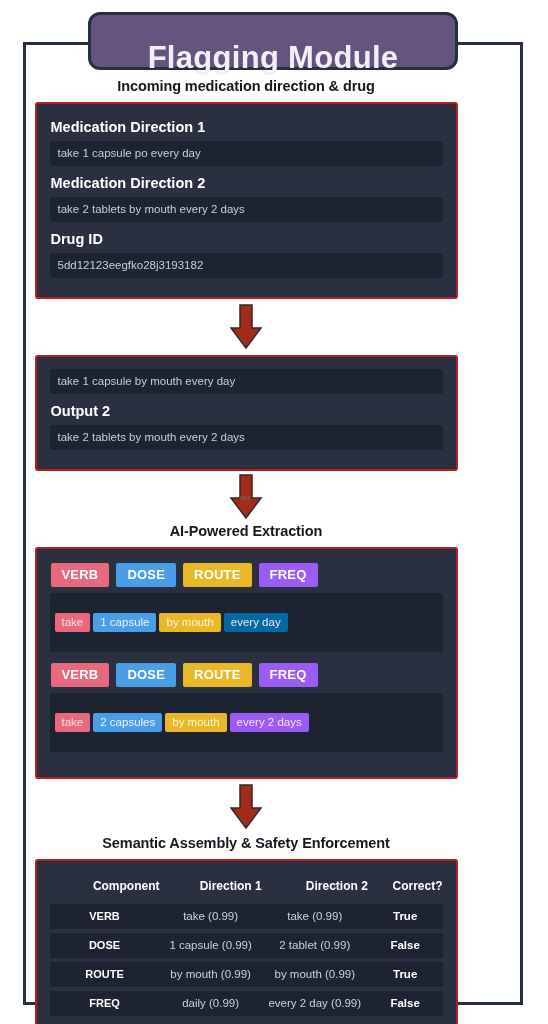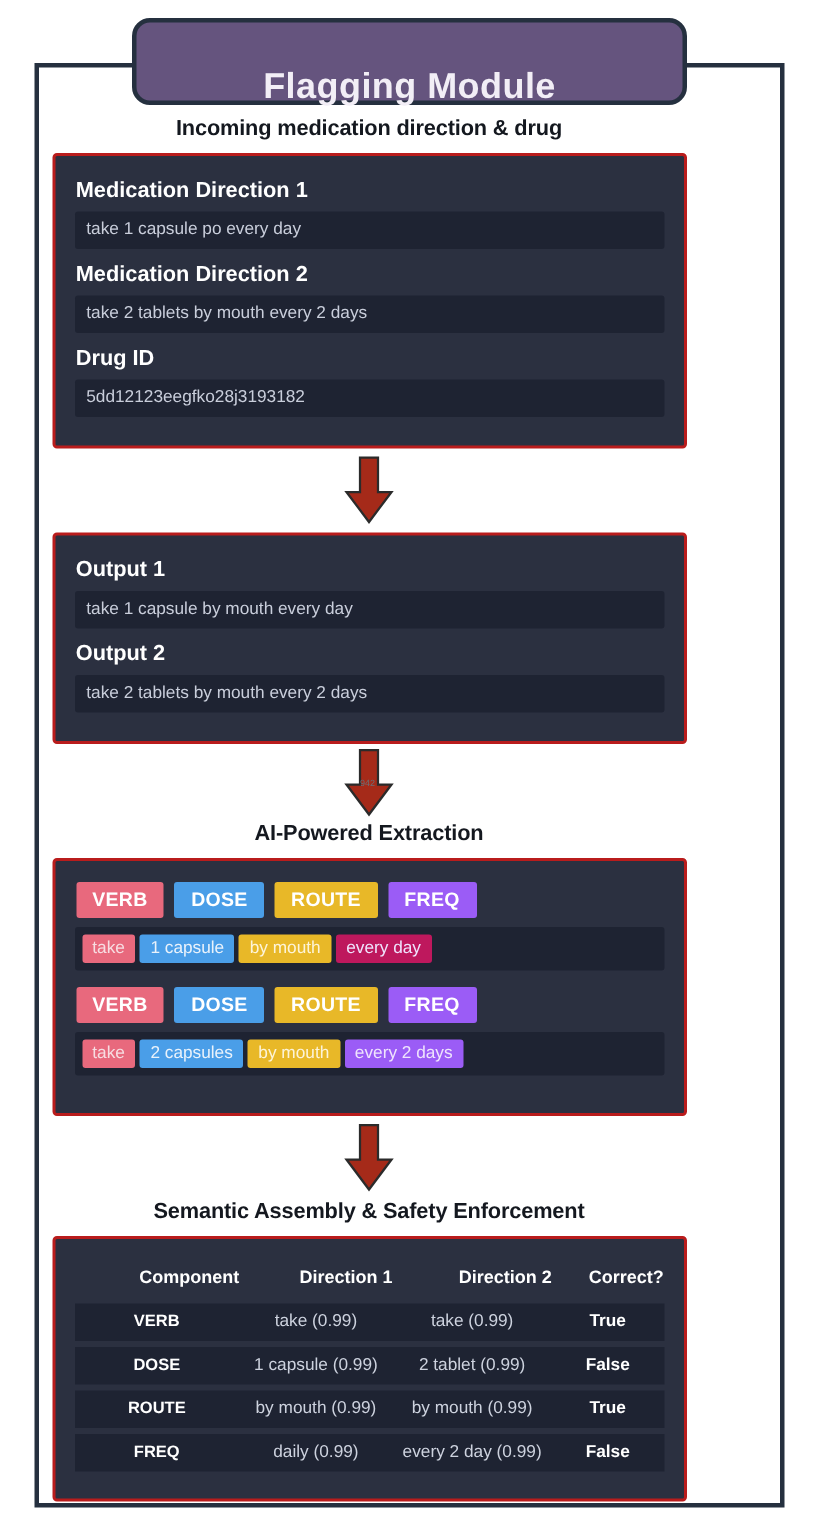--- a/index.html
+++ b/index.html
@@ -39,21 +39,21 @@
     border: 3px solid #25303f;
     border-radius: 12px;
     box-sizing: border-box;
     display: flex;
     align-items: center;
     justify-content: center;
     z-index: 5;
   }
   .title-pill span {
     color: #f2eef6;
-    font-size: 24px;
+    font-size: 31px;
     font-weight: bold;
     letter-spacing: .3px;
     margin-top: 33px;
   }
 
   
   .stack {
     position: absolute;
     left: 0;
     top: 78px;
@@ -128,21 +128,21 @@
     color: #ffffff;
     font-size: 13px;
     font-weight: bold;
     padding: 4px 11px 5px 11px;
     border-radius: 2px;
     letter-spacing: .2px;
   }
   .token-row {
     background: #1e2332;
     border-radius: 2px;
-    padding: 5px 5px;
+    padding: 20px 5px;
     margin-bottom: 11px;
     display: flex;
     gap: 3px;
     align-items: center;
   }
   .token {
     font-size: 11.5px;
     padding: 3px 7px 4px 7px;
     border-radius: 2px;
     color: #f3f4f7;
@@ -213,21 +213,20 @@
   </div>
 
   <div class="arrow-wrap">
     <svg width="34" height="46" viewBox="0 0 34 46">
       <polygon points="11,1 23,1 23,24 32,24 17,44 2,24 11,24" fill="#A52A19" stroke="#2B2B2B" stroke-width="1.5"></polygon>
     </svg>
   </div>
 
   <div>
     <div class="panel">
-      <div class="field-label">Output 1</div>
       <div class="field-value">take 1 capsule by mouth every day</div>
       <div class="field-label tight">Output 2</div>
       <div class="field-value">take 2 tablets by mouth every 2 days</div>
     </div>
   </div>
 
   <div class="arrow-wrap short">
     <span class="arrow-note">942</span>
     <svg width="34" height="46" viewBox="0 0 34 46">
       <polygon points="11,1 23,1 23,24 32,24 17,44 2,24 11,24" fill="#A52A19" stroke="#2B2B2B" stroke-width="1.5"></polygon>
@@ -241,21 +240,21 @@
       <div class="chip-row">
         <span class="chip" style="background: rgb(232, 105, 125);">VERB</span>
         <span class="chip" style="background: rgb(74, 158, 232);">DOSE</span>
         <span class="chip" style="background: rgb(232, 184, 40);">ROUTE</span>
         <span class="chip" style="background: rgb(155, 92, 246);">FREQ</span>
       </div>
       <div class="token-row">
         <span class="token verb" style="background: rgb(232, 105, 125);">take</span>
         <span class="token dose" style="background: rgb(74, 158, 232); text-align: center;">1 capsule</span>
         <span class="token route" style="background: rgb(232, 184, 40);">by mouth</span>
-        <span class="token freq" style="background: #be185d;">every day</span>
+        <span class="token freq" style="background: #0369a1;">every day</span>
       </div>
 
       <div class="chip-row">
         <span class="chip" style="background: rgb(232, 105, 125);">VERB</span>
         <span class="chip" style="background: rgb(74, 158, 232);">DOSE</span>
         <span class="chip" style="background: rgb(232, 184, 40);">ROUTE</span>
         <span class="chip" style="background: rgb(155, 92, 246);">FREQ</span>
       </div>
       <div class="token-row">
         <span class="token verb" style="background: rgb(232, 105, 125);">take</span>

